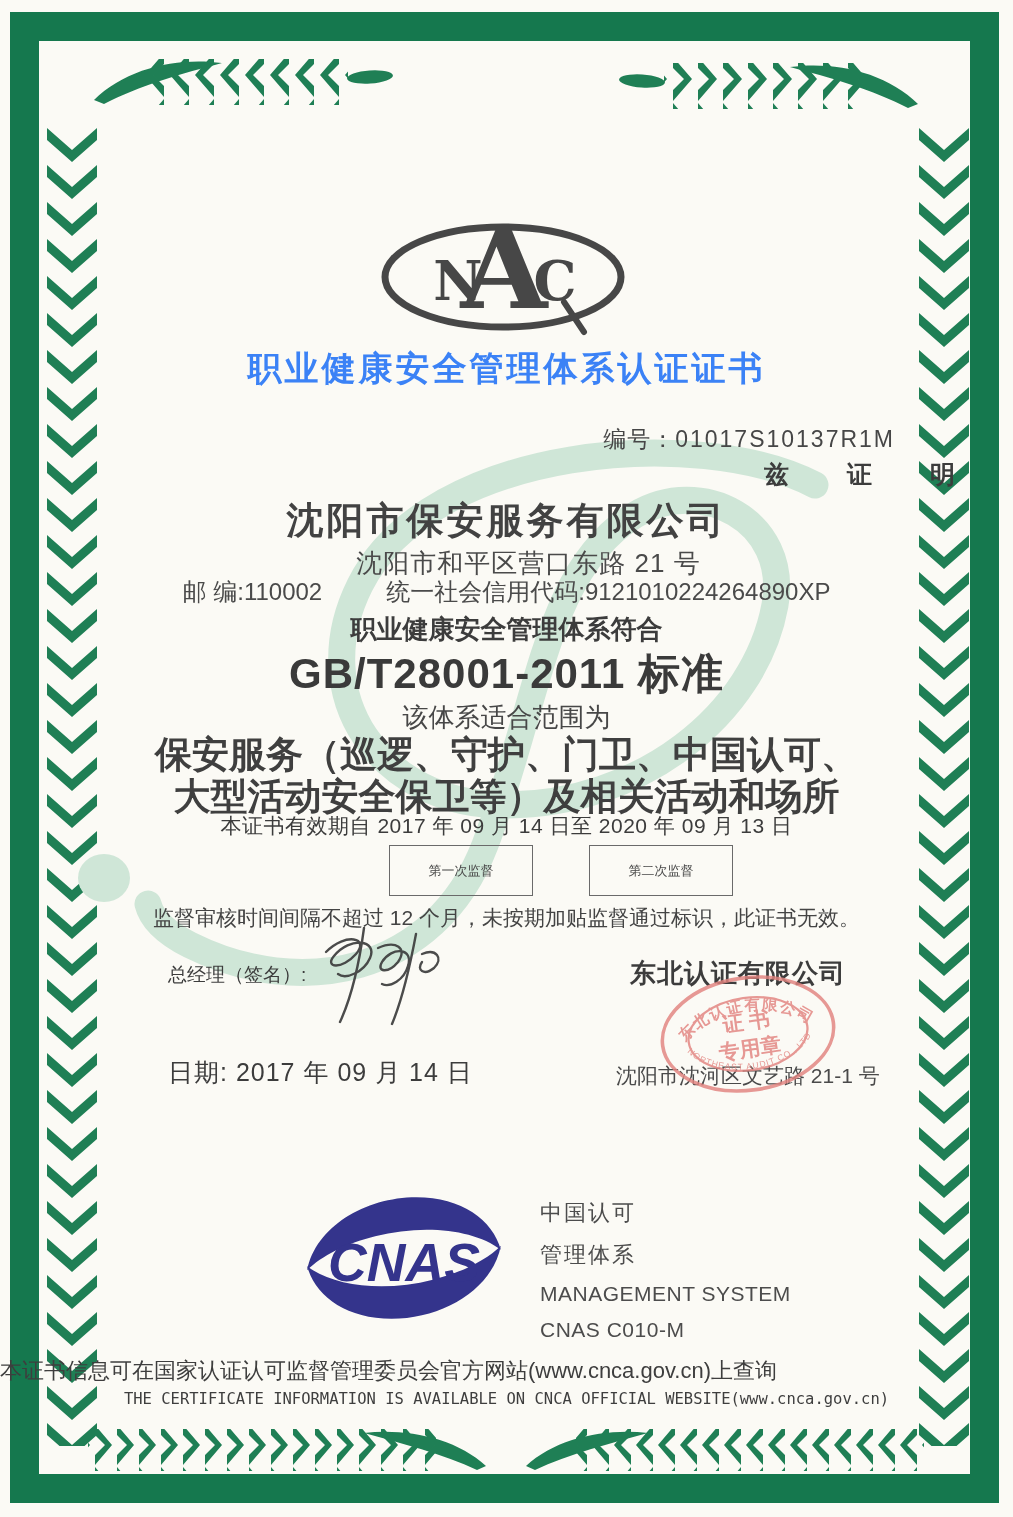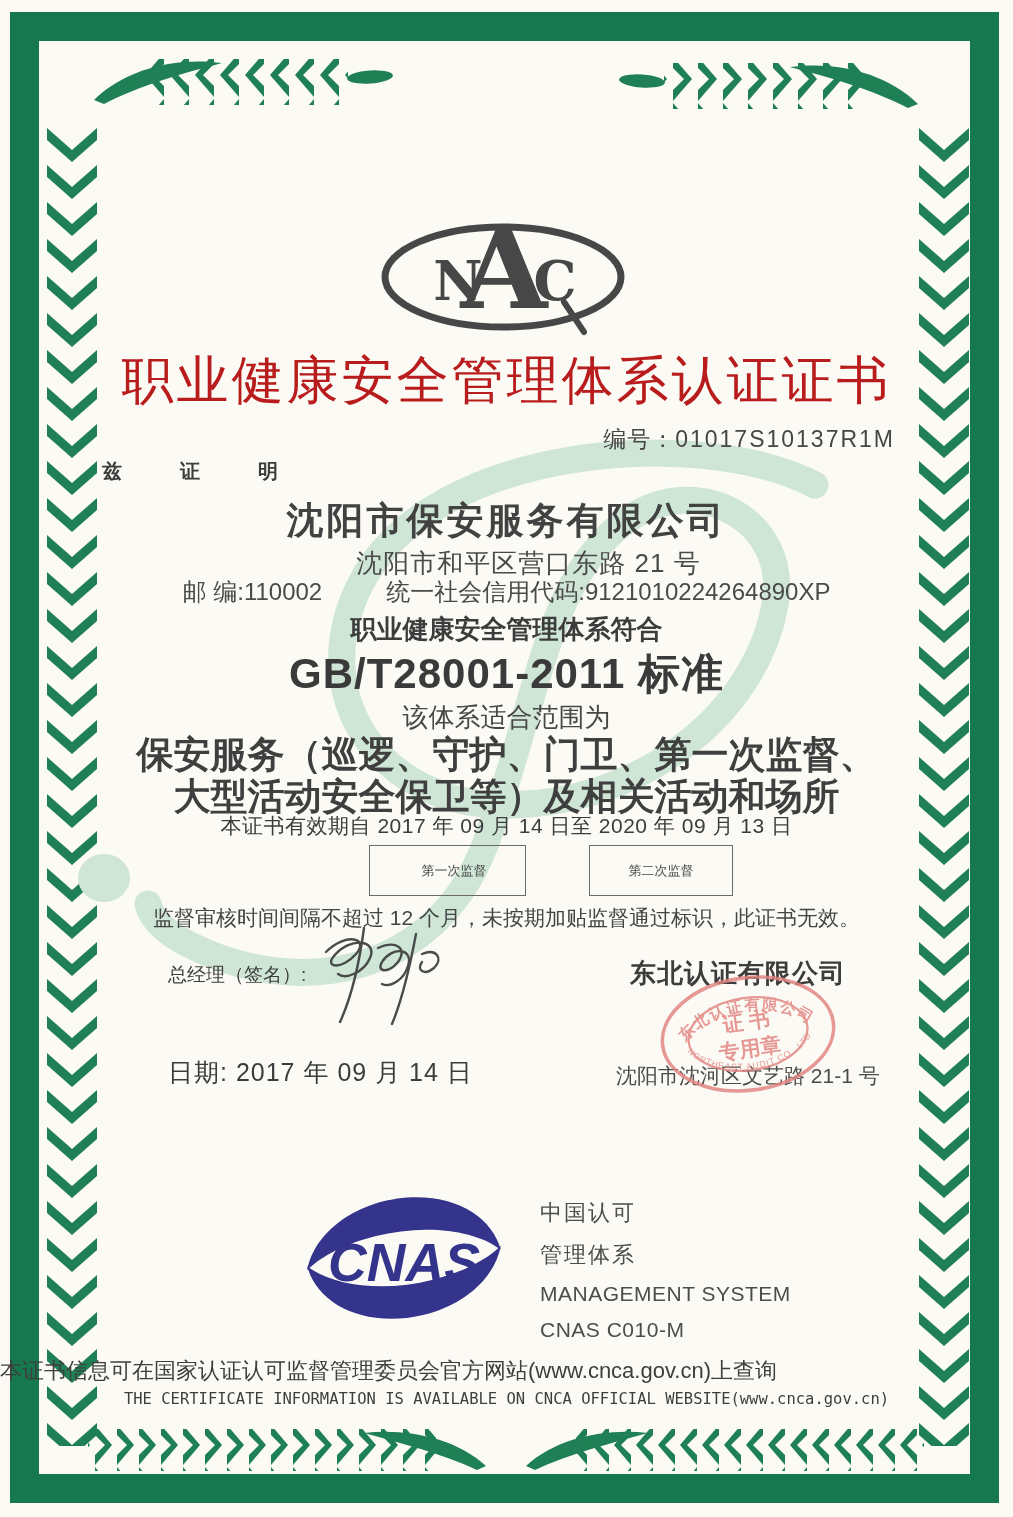--- a/index.html
+++ b/index.html
@@ -13,42 +13,42 @@
   .frame{
     left:10px;top:12px;right:14px;bottom:14px;
     border:29px solid #15784e;z-index:0;
   }
   .orn{z-index:1;pointer-events:none;}
   .swirl{left:0;top:0;z-index:1;pointer-events:none;}
   .content{z-index:2;}
   .seal{z-index:3;transform:rotate(-8deg);opacity:.82;}
   .mirror{transform:scaleX(-1);}
 
-  .title{left:0;right:0;top:346px;text-align:center;font-size:52px;font-weight:400;
-         letter-spacing:3px;color:#b91c1c;}
+  .title{left:0;right:0;top:346px;text-align:center;font-size:34px;font-weight:700;
+         letter-spacing:3px;color:#3b82f6;}
   .certno{right:118px;top:424px;font-size:23px;letter-spacing:1px;color:#464646;}
   .certno .val{letter-spacing:2px;font-weight:500;}
-  .certify{left:0;right:0;top:458px;text-align:left;font-size:20px;font-weight:600;
+  .certify{left:0;right:0;top:458px;text-align:right;font-size:25px;font-weight:600;
            letter-spacing:58px;text-indent:58px;margin-left:44px;}
   .company{left:0;right:0;top:496px;text-align:center;font-size:37px;font-weight:600;
            letter-spacing:3px;color:#424242;}
   .addr{left:0;right:0;top:546px;text-align:center;font-size:26px;letter-spacing:1px;color:#4a4a4a;padding-left:44px;}
   .postal{left:0;right:0;top:576px;display:flex;justify-content:center;gap:64px;
           font-size:24px;color:#4a4a4a;}
   .conform{left:0;right:0;top:612px;text-align:center;font-size:26px;font-weight:600;}
   .standard{left:0;right:0;top:646px;text-align:center;font-size:42px;font-weight:700;
             letter-spacing:1px;color:#3a3a3a;}
   .scopeintro{left:0;right:0;top:700px;text-align:center;font-size:26px;color:#474747;}
   .scope1{left:0;right:0;top:730px;text-align:center;font-size:37px;font-weight:600;color:#3f3f3f;}
   .scope2{left:0;right:0;top:772px;text-align:center;font-size:37px;font-weight:600;color:#3f3f3f;}
   .validity{left:0;right:0;top:812px;text-align:center;font-size:21px;letter-spacing:.5px;}
   .supbox{top:845px;width:142px;height:49px;border:1px solid #6a6a6a;
           display:flex;align-items:center;justify-content:center;font-size:13px;color:#474747;
           background:transparent;}
-  .supbox.b1{left:369px;padding-left:13px;} .supbox.b2{left:589px;}
+  .supbox.b1{left:389px;} .supbox.b2{left:589px;}
   .supnote{left:0;right:0;top:904px;text-align:center;font-size:21px;color:#444;}
   .signlabel{left:168px;top:962px;font-size:19px;}
   .issuer{left:630px;top:956px;font-size:26px;font-weight:600;letter-spacing:1px;}
   .daterow{left:168px;top:1056px;font-size:25px;letter-spacing:1px;}
   .issueraddr{left:616px;top:1062px;font-size:21px;color:#4a4a4a;}
   .cnastext{left:540px;top:1198px;font-size:22px;color:#4c4c4c;}
   .cnastext div{margin-bottom:12px;letter-spacing:2px;}
   .cnastext .en{letter-spacing:.5px;font-size:21px;}
   .footzh{left:0;right:0;top:1356px;text-align:left;font-size:22px;color:#3e3e3e;}
   .footen{left:0;right:0;top:1390px;text-align:center;font-size:15.5px;
@@ -154,21 +154,21 @@
       <span>邮 编:</span><span>110002</span>
     </span>
     <span>
       <span>统一社会信用代码:</span><span>9121010224264890XP</span>
     </span>
   </div>
 
   <div class="abs content conform">职业健康安全管理体系符合</div>
   <div class="abs content standard">GB/T28001-2011 标准</div>
   <div class="abs content scopeintro">该体系适合范围为</div>
-  <div class="abs content scope1">保安服务（巡逻、守护、门卫、第一次监督、</div>
+  <div class="abs content scope1">保安服务（巡逻、守护、门卫、中国认可、</div>
   <div class="abs content scope2">大型活动安全保卫等）及相关活动和场所</div>
   <div class="abs content validity">本证书有效期自 2017 年 09 月 14 日至 2020 年 09 月 13 日</div>
 
   <div class="abs content supbox b1">
     <span>第一次监督</span>
   </div>
   <div class="abs content supbox b2">
     <span>第二次监督</span>
   </div>
   <div class="abs content supnote">监督审核时间间隔不超过 12 个月，未按期加贴监督通过标识，此证书无效。</div>

